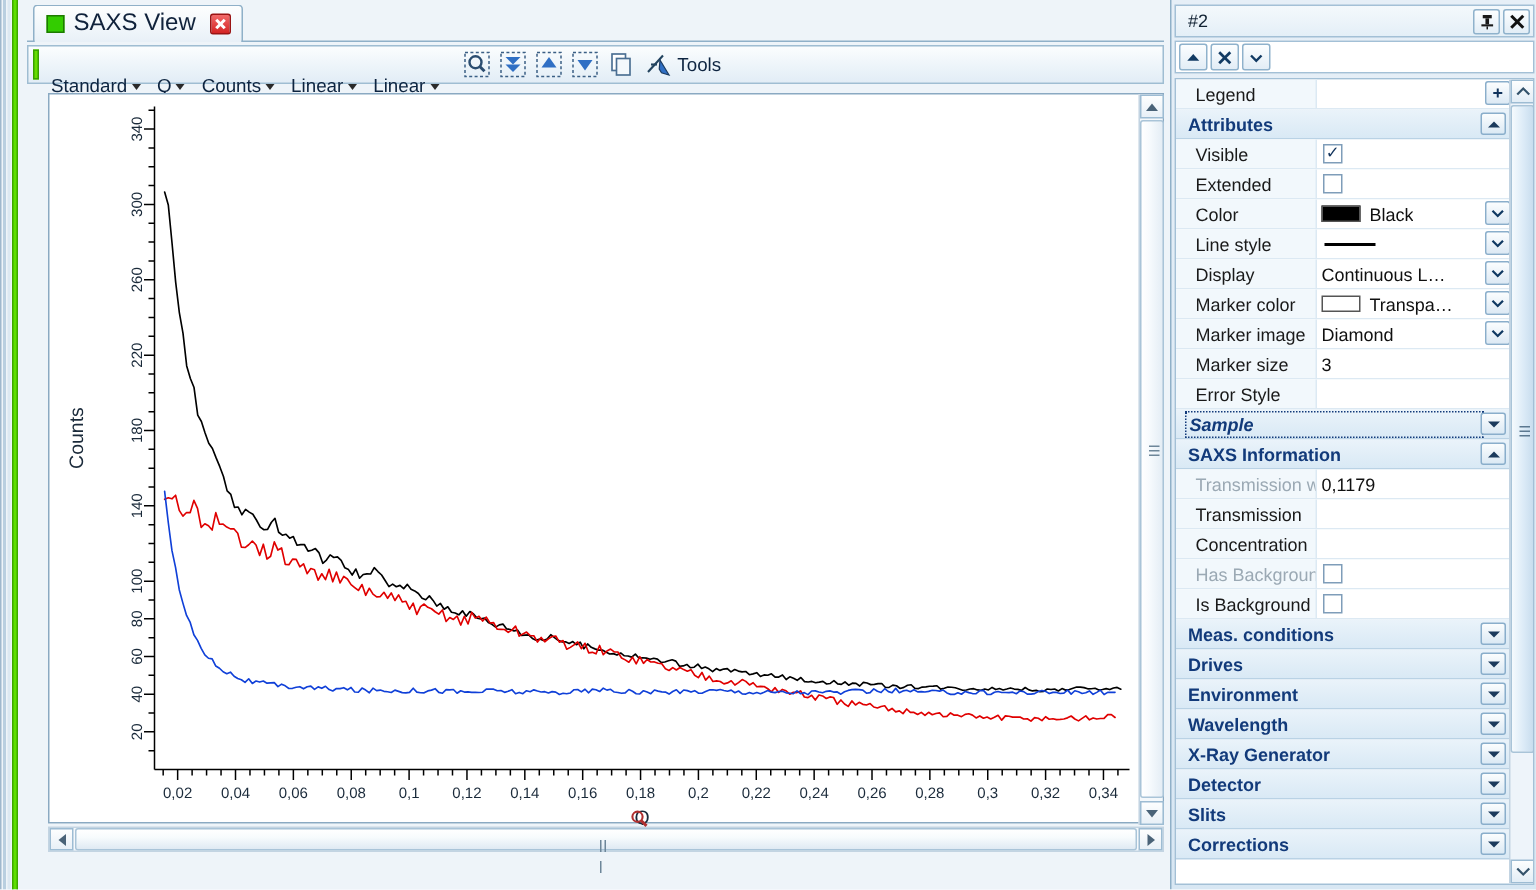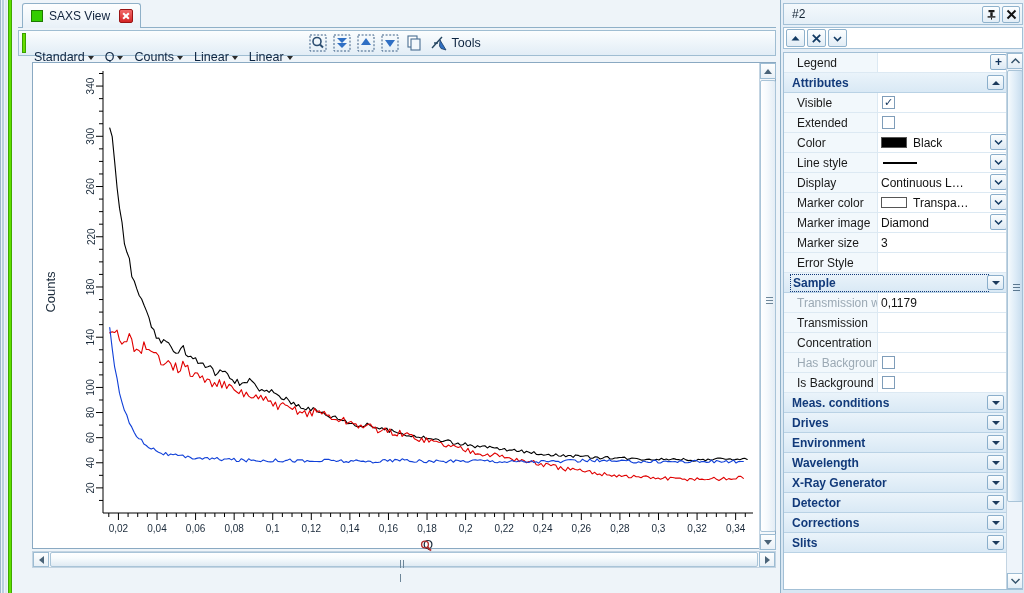--- a/index.html
+++ b/index.html
@@ -49,21 +49,21 @@
     padding: 0 7px 0 8px;
     background: linear-gradient(to bottom, #fdfefe 0%, #f2f7fb 55%, #e8f0f7 100%);
     border: 1px solid #8fb0c8;
     border-bottom: none;
     border-radius: 3px 3px 0 0;
     cursor: default;
   }
   .tab-swatch {
     width: 12px; height: 12px; background: #33cc00; border: 1px solid #1d7a00;
   }
-  .tab-label { color: #10223b; font-size: 12px; white-space: nowrap; }
+  .tab-label { color: #10223b; font-size: 16px; white-space: nowrap; }
   .tab-close {
     width: 14px; height: 14px; margin-left: 3px;
     background: linear-gradient(to bottom, #f26a6a, #d42424);
     border: 1px solid #9a1414; border-radius: 2px;
     position: relative; cursor: pointer;
   }
   .tab-close::before, .tab-close::after {
     content: ''; position: absolute; left: 2px; top: 5px;
     width: 8px; height: 2px; background: #fff;
   }
@@ -195,21 +195,21 @@
   
   .grp-header {
     height: 20px; display: flex; align-items: center;
     background: linear-gradient(to bottom, #eaf3fa 0%, #d9e9f5 100%);
     border-bottom: 1px solid #b9d2e5;
     padding-left: 8px;
     color: #123a7a; font-weight: bold; font-size: 12px;
     cursor: pointer;
   }
   .grp-header.focused .grp-name {
-    outline: 1px dotted #123a7a; outline-offset: 1px; padding: 0 1px;
+    outline: 1px dotted #123a7a; outline-offset: 1px; padding: 0 1px; font-style: italic;
   }
   .grp-name { flex: 1; }
   .grp-btn {
     width: 17px; height: 15px; margin-right: 4px;
     background: linear-gradient(to bottom, #fbfdfe, #dbe9f4);
     border: 1px solid #8aaecb; border-radius: 2px;
     display: flex; align-items: center; justify-content: center;
     cursor: pointer;
   }
   .tri-up { width:0;height:0;border-left:4px solid transparent;border-right:4px solid transparent;border-bottom:4px solid #1b3a5c; }
@@ -697,20 +697,26 @@
           </div>
           <div class="prow">
             <div class="pname">Error Style</div>
           </div>
           <div class="grp-header focused">
             <span class="grp-name">Sample</span>
             <span class="grp-btn">
               <span class="tri-dn"></span>
             </span>
           </div>
+          <div class="grp-header">
+            <span class="grp-name">SAXS Information</span>
+            <span class="grp-btn">
+              <span class="tri-up"></span>
+            </span>
+          </div>
           <div class="prow">
             <div class="pname dim">Transmission w</div>
             <div class="pval">
               <span class="pval-text">0,1179</span>
             </div>
           </div>
           <div class="prow">
             <div class="pname">Transmission</div>
             <div class="pval"></div>
           </div>
@@ -760,27 +766,27 @@
               <span class="tri-dn"></span>
             </span>
           </div>
           <div class="grp-header">
             <span class="grp-name">Detector</span>
             <span class="grp-btn">
               <span class="tri-dn"></span>
             </span>
           </div>
           <div class="grp-header">
+            <span class="grp-name">Slits</span>
+            <span class="grp-btn">
+              <span class="tri-dn"></span>
+            </span>
+          </div>
+          <div class="grp-header">
             <span class="grp-name">Corrections</span>
-            <span class="grp-btn">
-              <span class="tri-dn"></span>
-            </span>
-          </div>
-          <div class="grp-header">
-            <span class="grp-name">Slits</span>
             <span class="grp-btn">
               <span class="tri-dn"></span>
             </span>
           </div>
         </div>
 
       <div class="rp-vsb">
         <div class="rp-vsb-btn rp-vsb-up">
           <svg width="11" height="8" viewBox="0 0 11 8">
               <polyline points="1.5,6 5.5,2 9.5,6" fill="none" stroke="#35546c" stroke-width="1.5"></polyline>

